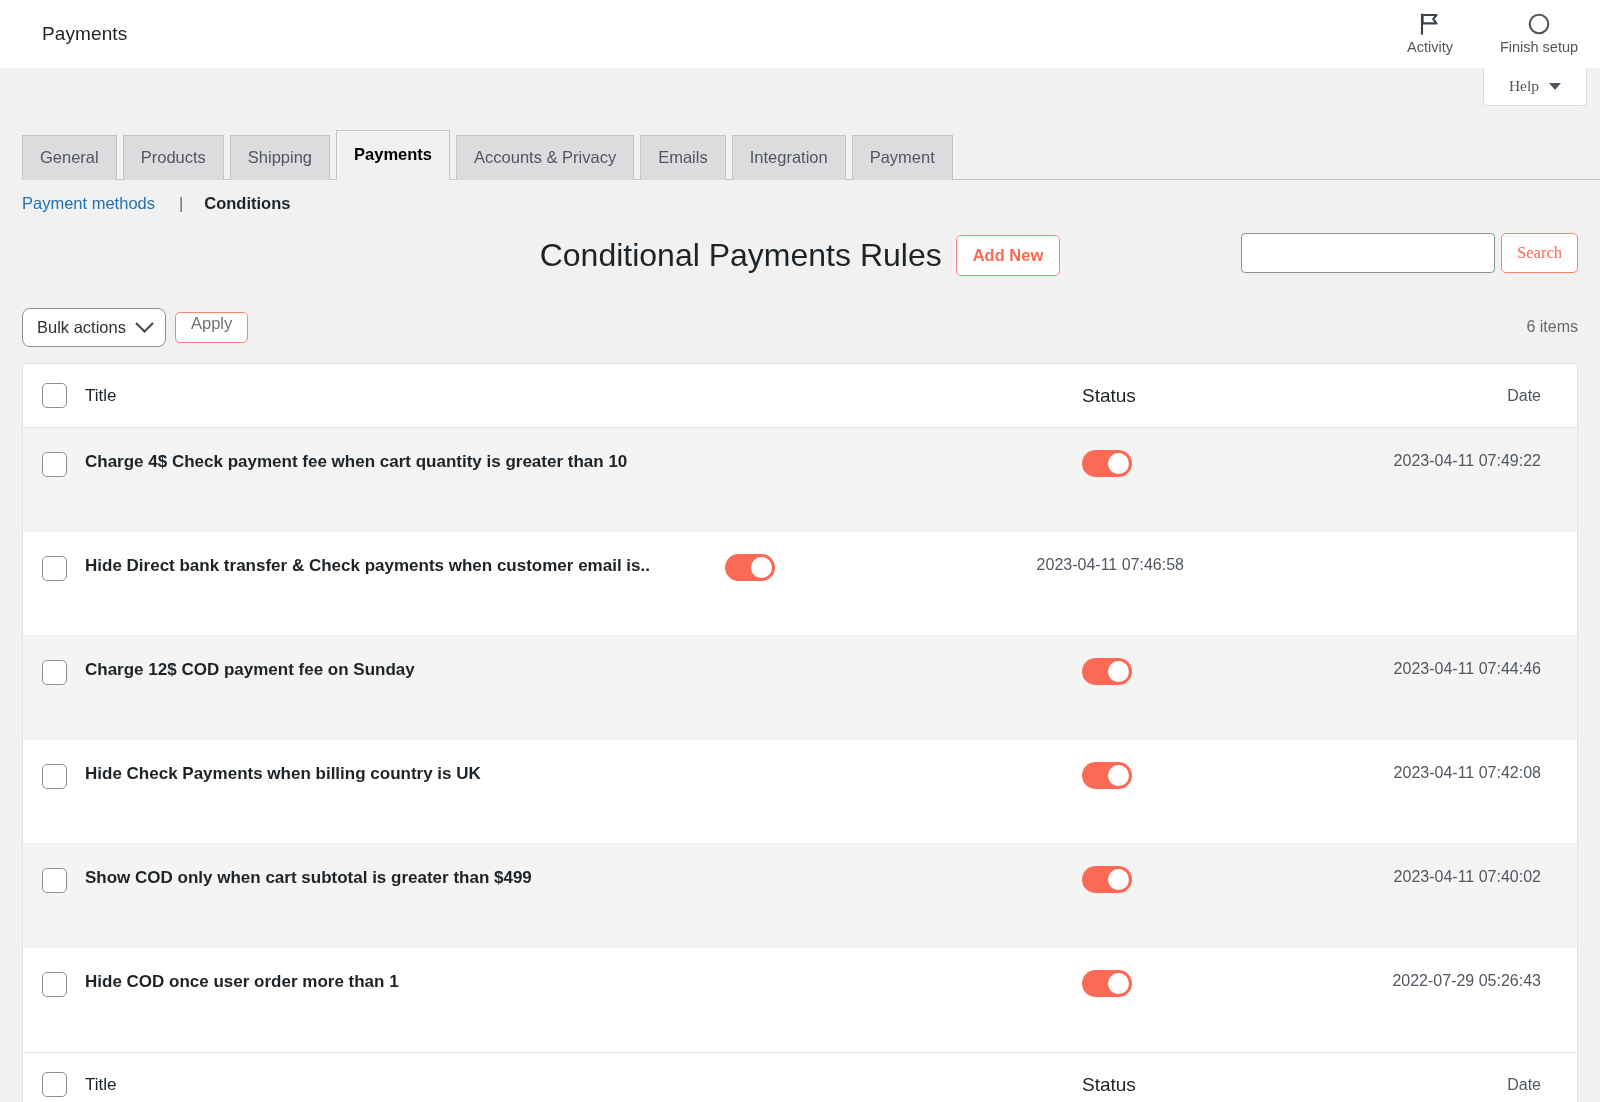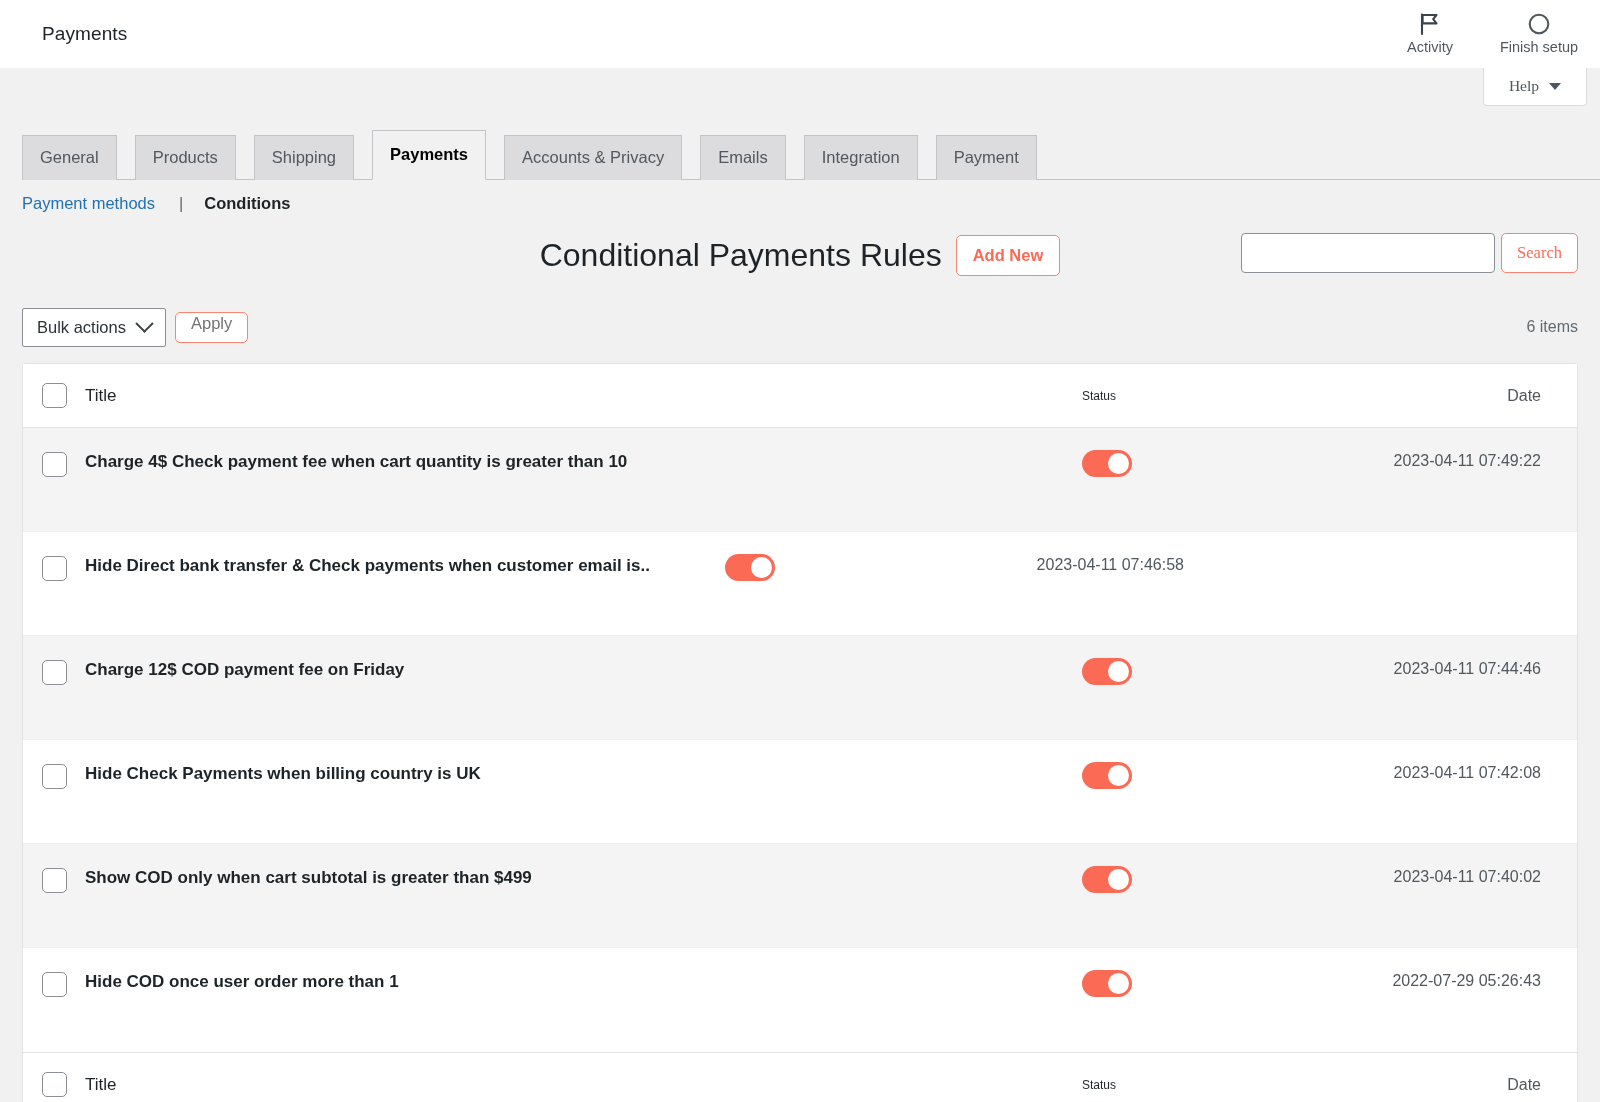--- a/index.html
+++ b/index.html
@@ -124,21 +124,21 @@
   }
 
   .nav-tab {
     background: #dcdcde;
     border: 1px solid #c3c4c7;
     border-bottom: none;
     color: #50575e;
     font-size: 16.5px;
     line-height: 1.3;
     padding: 11px 17px 12px 17px;
-    margin: 0 18px -1px 0;
+    margin: 0 6px -1px 0;
     text-decoration: none;
     white-space: nowrap;
     cursor: pointer;
   }
 
   .nav-tab.active {
     background: #f1f1f1;
     border-bottom: 1px solid #f1f1f1;
     color: #000000;
     font-weight: 700;
@@ -248,21 +248,21 @@
 
   .bulk-wrap {
     display: flex;
     align-items: center;
     gap: 9px;
   }
 
   .bulk-select {
     background: #ffffff;
     border: 1px solid #8c8f94;
-    border-radius: 2px;
+    border-radius: 8px;
     font-size: 16.5px;
     color: #2c3338;
     padding: 10px 14px 11px 14px;
     display: flex;
     align-items: center;
     gap: 12px;
     cursor: pointer;
     line-height: 1;
   }
 
@@ -357,21 +357,21 @@
   }
 
   .lt-head .col-title, .lt-foot .col-title {
     font-weight: 400;
     font-size: 17px;
   }
 
   .col-status {
     width: 235px;
     flex: 0 0 235px;
-    font-size: 12px;
+    font-size: 19px;
     color: #1d2327;
   }
 
   .lt-body .col-status { padding-top: 22px; }
 
   .col-date {
     width: 260px;
     flex: 0 0 260px;
     text-align: right;
     padding-right: 36px;
@@ -514,21 +514,21 @@
         <div class="col-status">
           <span class="toggle"><span class="knob"></span></span>
         </div>
         <div class="col-date">2023-04-11 07:46:58</div>
       </div>
 
       <div class="lt-row alt">
         <div class="col-cb">
           <span class="cb"></span>
         </div>
-        <div class="col-title">Charge 12$ COD payment fee on Friday</div>
+        <div class="col-title">Charge 12$ COD payment fee on Sunday</div>
         <div class="col-status">
           <span class="toggle"><span class="knob"></span></span>
         </div>
         <div class="col-date">2023-04-11 07:44:46</div>
       </div>
 
       <div class="lt-row">
         <div class="col-cb">
           <span class="cb"></span>
         </div>

